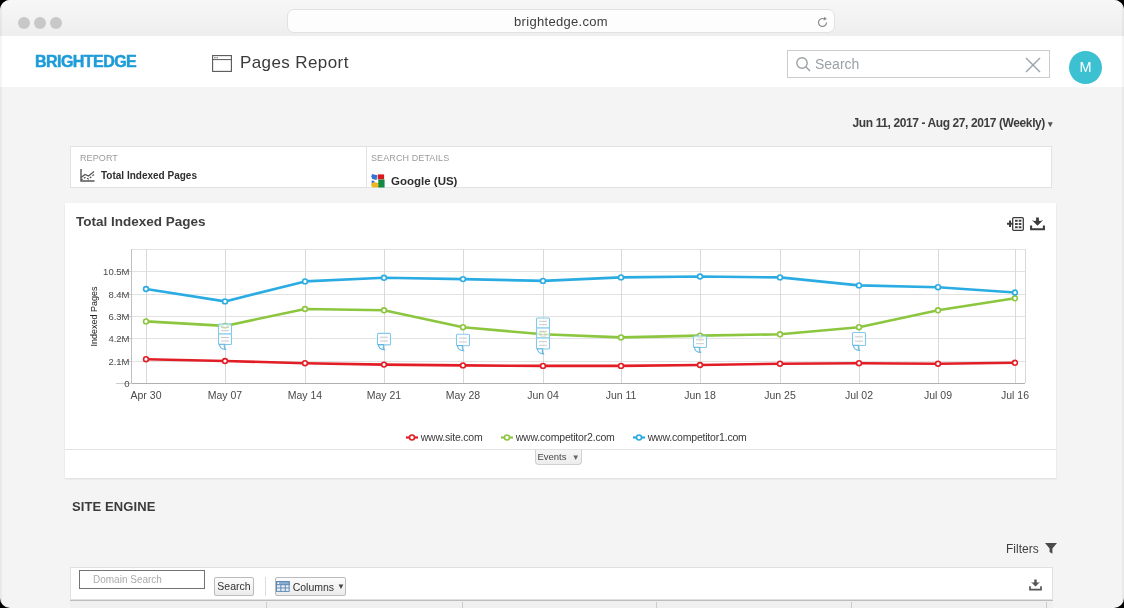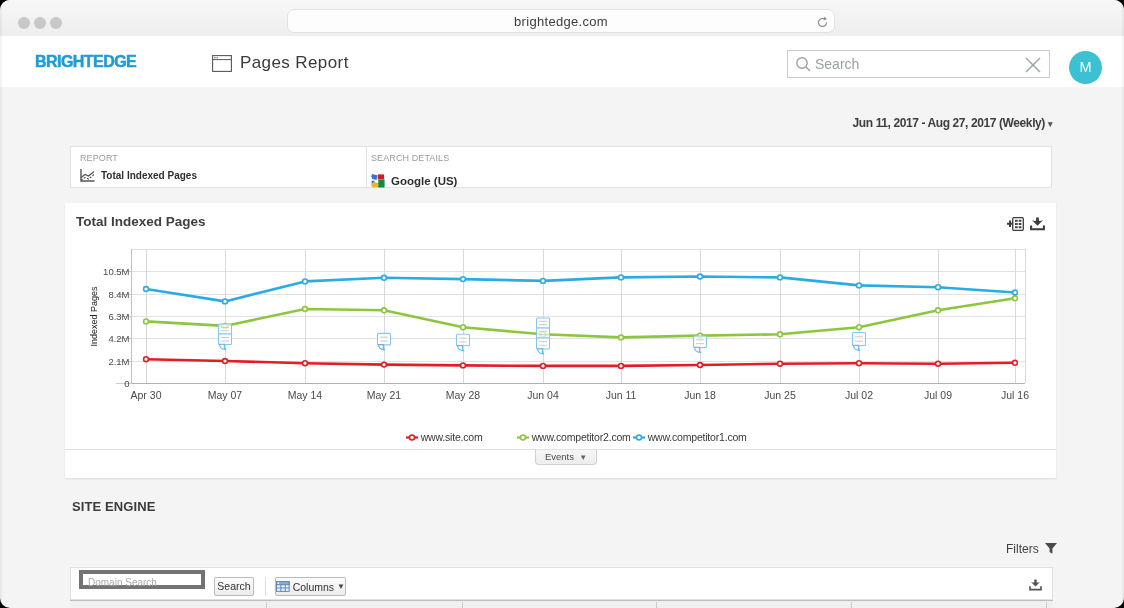--- a/index.html
+++ b/index.html
@@ -25,30 +25,30 @@
 #selpanel .lbl { font-size:9px; color:#9b9b9b; letter-spacing:0.1px; }
 #cell1 { position:absolute; left:9px; top:6px; }
 #cell2 { position:absolute; left:300px; top:6px; }
 #seldiv { position:absolute; left:295px; top:0; width:1px; height:40px; background:#e2e2e2; }
 .selrow { margin-top:6px; font-size:10px; color:#2e2e2e; font-weight:bold; display:flex; align-items:center; }
 
 #chartpanel { position:absolute; left:65px; top:203px; width:991px; height:275px; background:#fff; box-shadow:0 1px 2px rgba(0,0,0,0.10); }
 #charttitle { position:absolute; left:11px; top:11px; font-size:13.5px; font-weight:bold; color:#3f3f3f; }
 #chartsvg { position:absolute; left:0; top:0; }
 #eventsline { position:absolute; left:0; top:246px; width:991px; height:1px; background:#e2e2e2; }
-#eventsbtn { position:absolute; left:470px; top:247px; width:62px; height:15px; background:linear-gradient(#f6f6f6,#ededed); border:1px solid #d0d0d0; border-top:none; border-radius:0 0 4px 4px; font-size:9.5px; color:#4a4a4a; text-align:center; line-height:13px; }
+#eventsbtn { position:absolute; left:470px; top:247px; width:47px; height:15px; background:linear-gradient(#f6f6f6,#ededed); border:1px solid #d0d0d0; border-top:none; border-radius:0 0 4px 4px; font-size:9.5px; color:#4a4a4a; text-align:center; line-height:13px; }
 .legitem { position:absolute; top:216px; height:13px; font-size:10.5px; letter-spacing:-0.2px; color:#3a3a3a; white-space:nowrap;margin-top:12px; }
 
 #sdtitle { position:absolute; left:72px; top:499px; font-size:13px; font-weight:bold; color:#3b3b3b; letter-spacing:0.1px; }
 #filters { position:absolute; left:1006px; top:518px; font-size:12px; color:#3f3f3f;margin-top:24px; }
 #weekpanel { position:absolute; left:70px; top:533px; width:983px; height:34px; background:#fff; border:1px solid #e0e0e0; border-bottom:none; }
 #weektext { position:absolute; left:9px; top:12px; font-size:9.5px; color:#333; }
 #sdpbtn { position:absolute; left:272.7px; top:7.5px; width:123.5px; height:20px; background:linear-gradient(#fdfdfd,#ededed); border:1px solid #c9c9c9; border-radius:3px; font-size:9.5px; color:#444; text-align:center; line-height:18px; }
 #toolpanel { position:absolute; left:70px; top:567px; width:983px; height:33px; background:#fff; border:1px solid #e0e0e0; }
-#dsinput { position:absolute; left:8px; top:2px; width:126px; height:19px; border:4px solid #737373; background:#fff; font-size:10px; color:#aaa; line-height:17px; padding-left:5px; }
+#dsinput { position:absolute; left:8px; top:2px; width:126px; height:19px; border:1px solid #737373; background:#fff; font-size:10px; color:#aaa; line-height:17px; padding-left:13px; }
 #searchbtn { position:absolute; left:143px; top:9px; width:40px; height:19px; background:linear-gradient(#fcfcfc,#ececec); border:1px solid #bbb; border-radius:2px; font-size:10.5px; color:#333; text-align:center; line-height:17px; }
 #toolsep { position:absolute; left:194px; top:9px; width:1px; height:19px; background:#ddd; }
 #colbtn { position:absolute; left:204px; top:9px; width:71px; height:19px; background:linear-gradient(#fcfcfc,#ececec); border:1px solid #bbb; border-radius:2px; font-size:10.5px; color:#333; display:flex; align-items:center; justify-content:center; gap:3px; }
 #tablehead { position:absolute; left:70px; top:600px; width:983px; height:8px; background:#f0f0f0; border-top:1px solid #bdbdbd; }
 .thsep { position:absolute; top:1px; width:1px; height:7px; background:#ccc; }
 </style>
 </head>
 <body>
 <div id="win">
   <div style="position:absolute;left:0;top:0;width:2px;height:608px;background:rgba(0,0,0,0.045);z-index:50"></div>
@@ -248,21 +248,21 @@
         <path d="M629.4 144.2 C629.8 147.7 632.0 149.2 635.4 149.4 C633.8 147.4 634.1 145.4 634.4 144.2 Z" fill="rgba(255,255,255,0.6)" stroke="#60b7e0" stroke-width="1.1"></path>
         <rect x="787.5" y="129.5" width="13" height="13" rx="1" fill="rgba(255,255,255,0.72)" stroke="#82c9e9" stroke-width="1.1"></rect>
         <line x1="790.0" y1="133.83" x2="798.0" y2="133.83" stroke="#bcbcbc" stroke-width="0.8"></line>
         <line x1="790.0" y1="138.17" x2="798.0" y2="138.17" stroke="#bcbcbc" stroke-width="0.8"></line>
         <path d="M788.4 142.2 C788.8 145.7 791.0 147.2 794.4 147.4 C792.8 145.4 793.1 143.4 793.4 142.2 Z" fill="rgba(255,255,255,0.6)" stroke="#60b7e0" stroke-width="1.1"></path>
       </svg>
     <div class="legitem" style="left:341px"><svg width="12" height="9" viewBox="0 0 12 9" style="vertical-align:-1px">
           <line x1="0" y1="4.5" x2="12" y2="4.5" stroke="#e21d25" stroke-width="2.2"></line>
           <circle cx="6" cy="4.5" r="2.5" fill="#fff" stroke="#e21d25" stroke-width="1.6"></circle>
         </svg> www.site.com</div>
-    <div class="legitem" style="left:452px"><svg width="12" height="9" viewBox="0 0 12 9" style="vertical-align:-1px">
+    <div class="legitem" style="left:436px"><svg width="12" height="9" viewBox="0 0 12 9" style="vertical-align:-1px">
           <line x1="0" y1="4.5" x2="12" y2="4.5" stroke="#8cc63e" stroke-width="2.2"></line>
           <circle cx="6" cy="4.5" r="2.5" fill="#fff" stroke="#8cc63e" stroke-width="1.6"></circle>
         </svg> www.competitor2.com</div>
     <div class="legitem" style="left:568px"><svg width="12" height="9" viewBox="0 0 12 9" style="vertical-align:-1px">
           <line x1="0" y1="4.5" x2="12" y2="4.5" stroke="#2aace3" stroke-width="2.2"></line>
           <circle cx="6" cy="4.5" r="2.5" fill="#fff" stroke="#2aace3" stroke-width="1.6"></circle>
         </svg> www.competitor1.com</div>
     <div id="eventsline"></div>
     <div id="eventsbtn">Events &nbsp;<span style="font-size:8px;color:#666">▼</span></div>
   </div>

